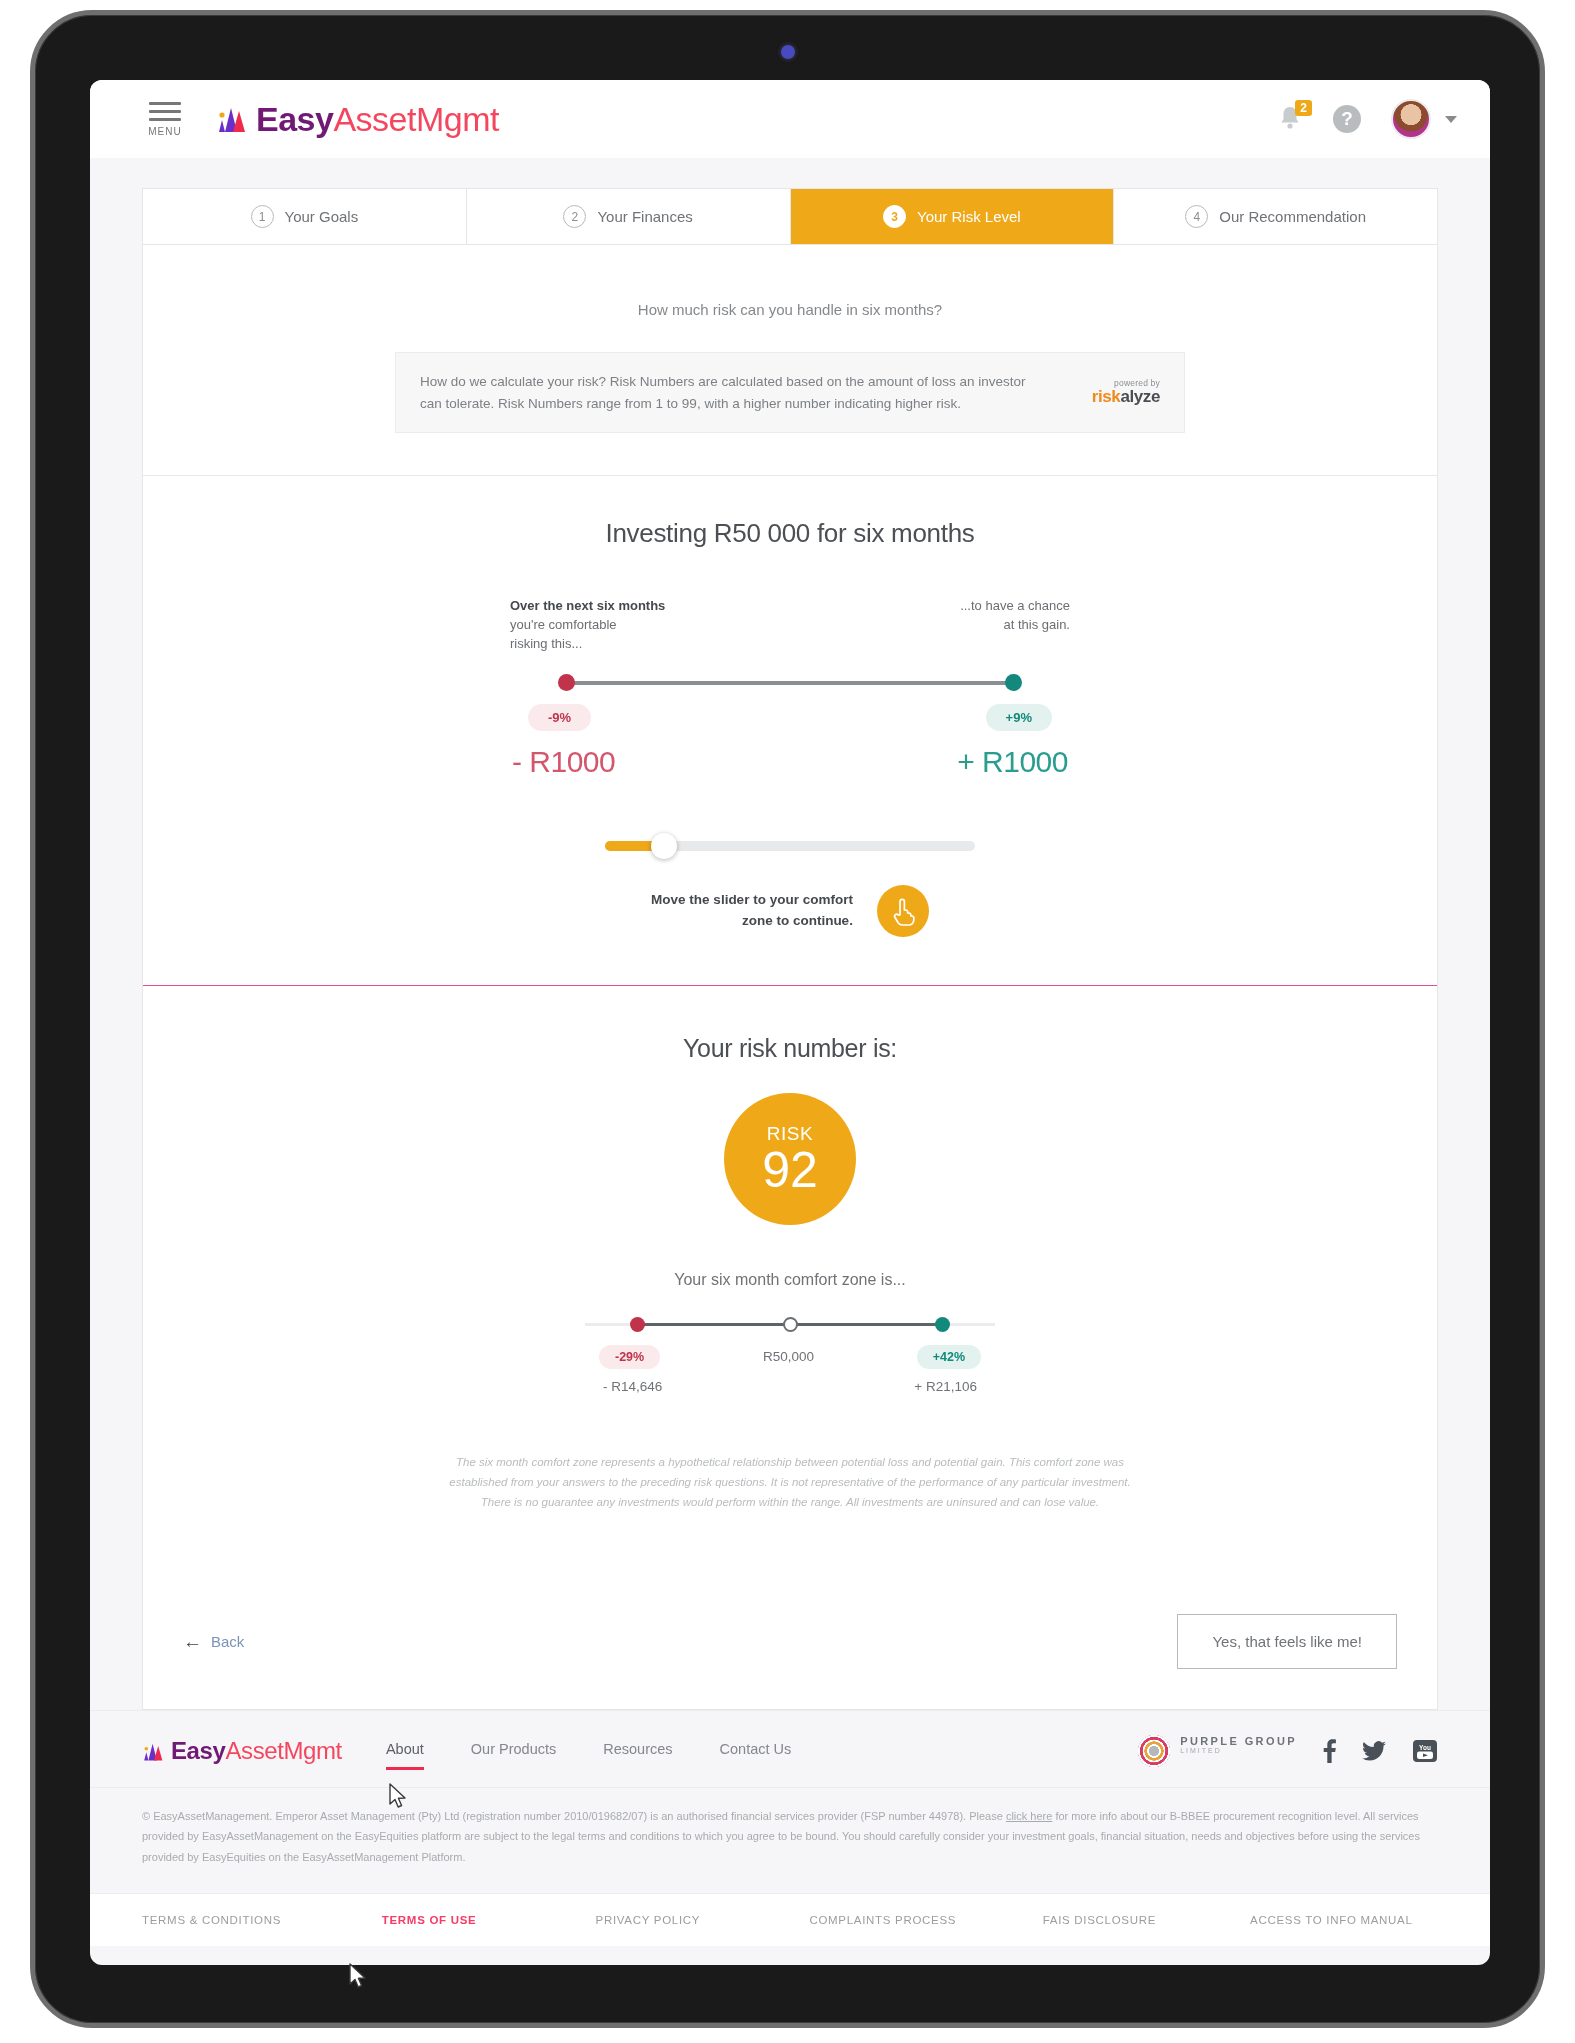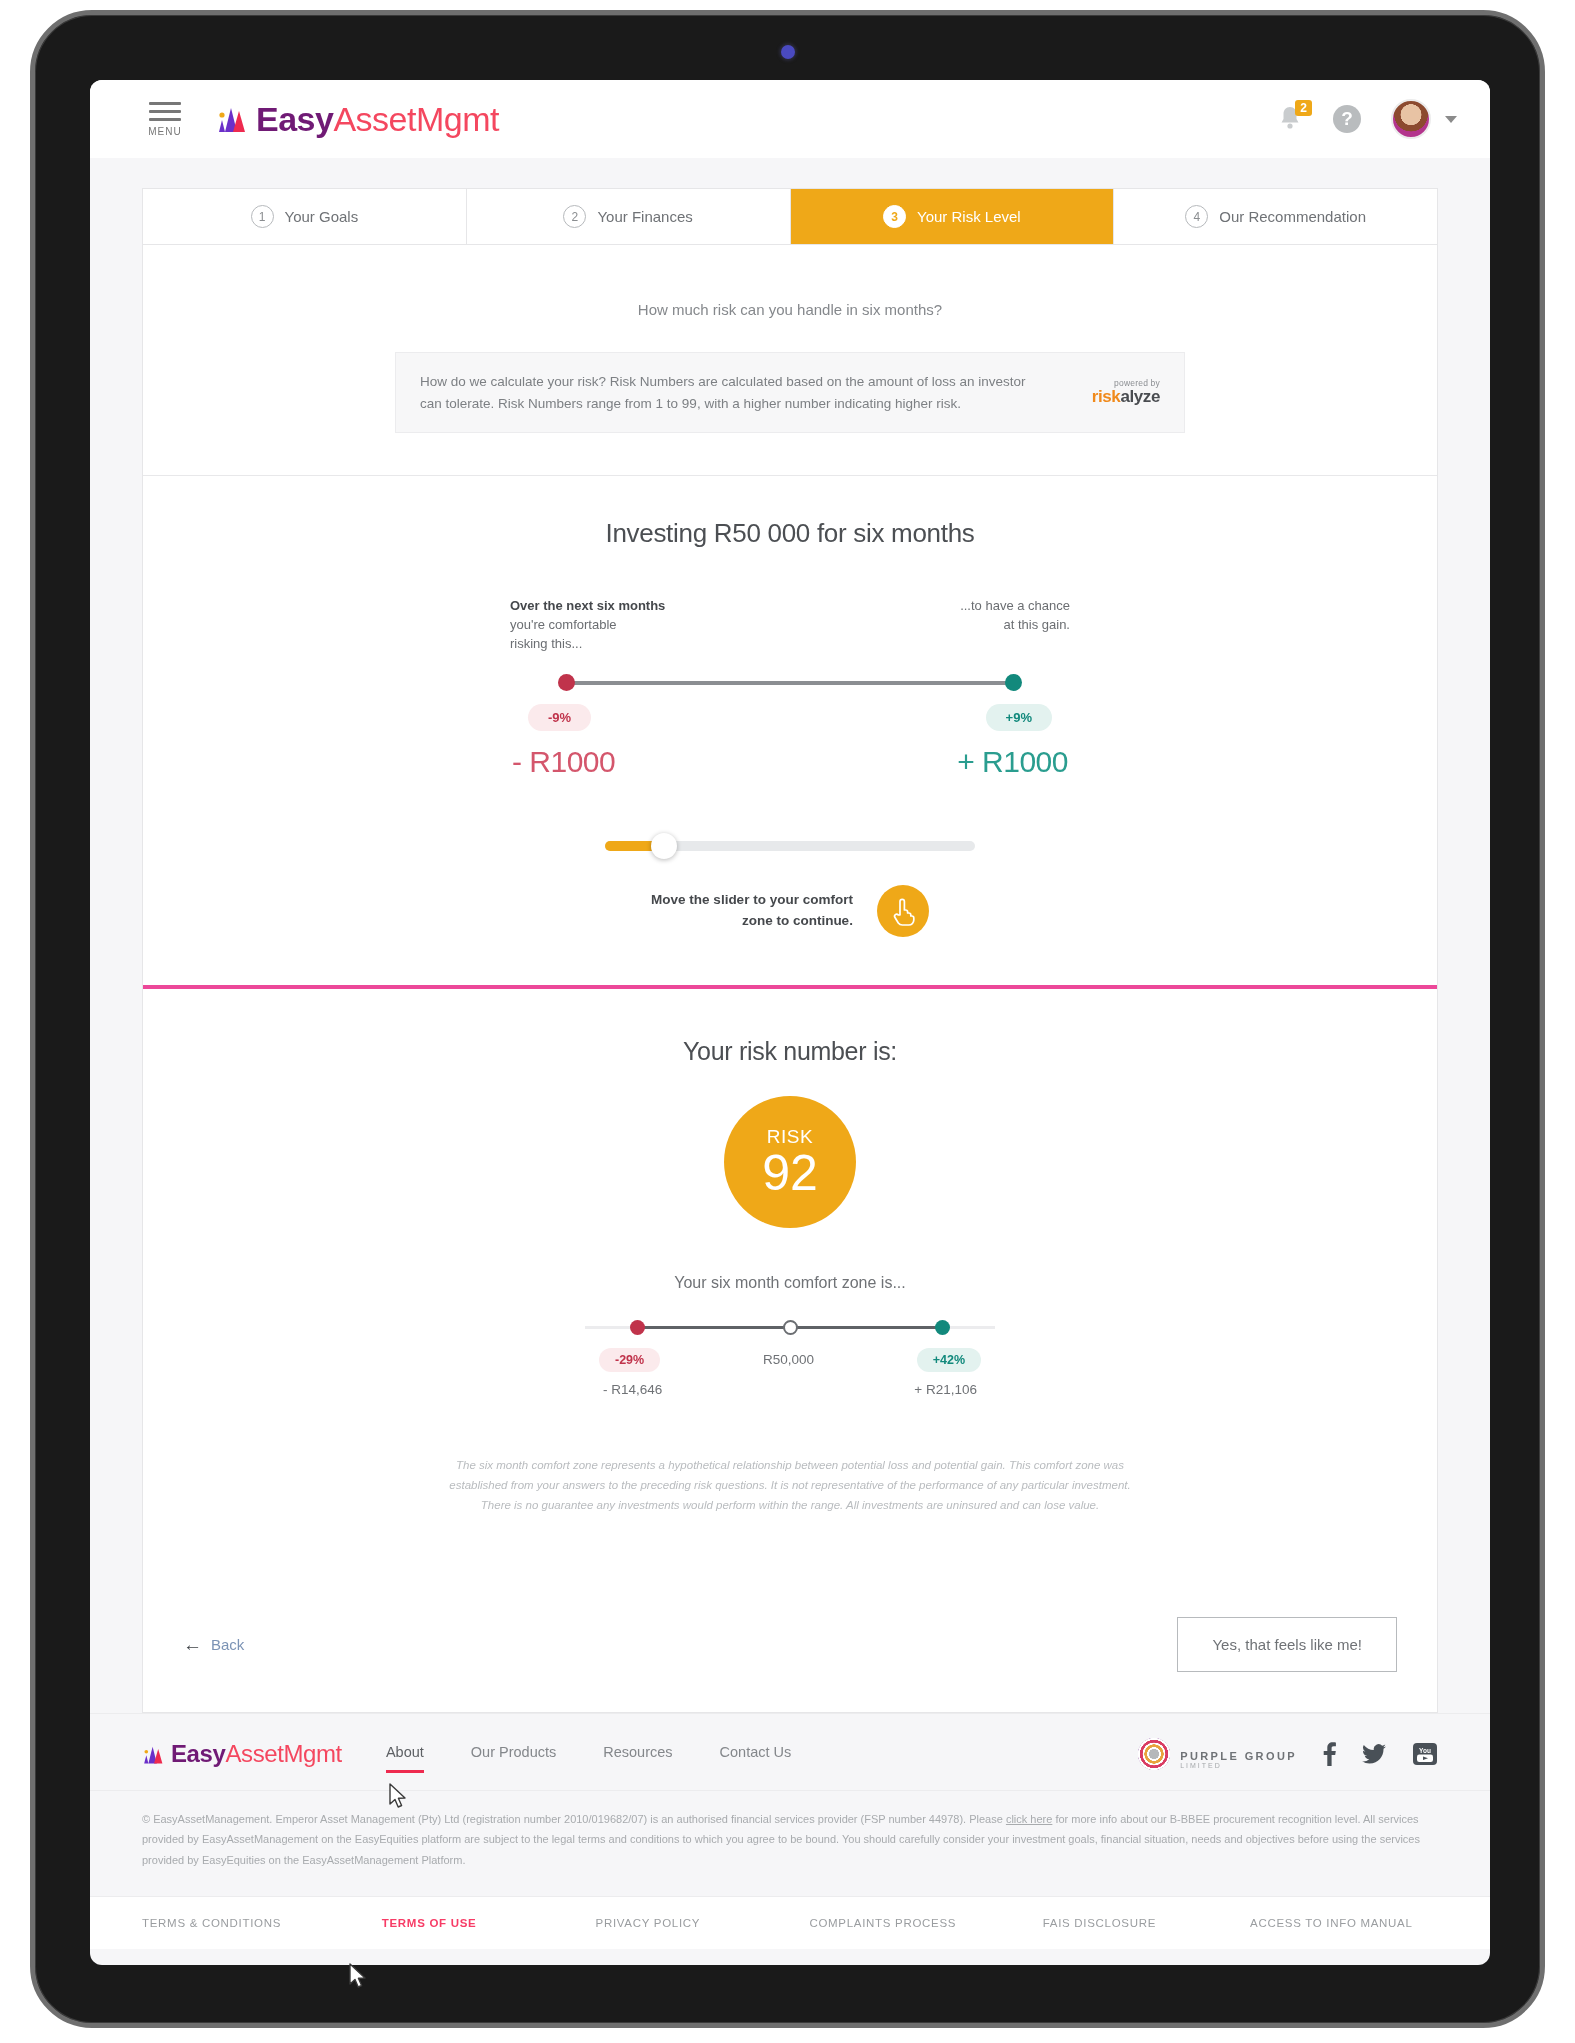--- a/index.html
+++ b/index.html
@@ -111,21 +111,21 @@
     display: flex; align-items: center; padding: 18px 24px; gap: 26px; text-align: left;
   }
   #info-text { font-size: 13.5px; line-height: 1.6; color: #7d8084; flex: 1; }
   #riskalyze-logo { width: 92px; text-align: right; line-height: 1.05; }
   #ra-powered { font-size: 8.5px; color: #8b8e92; letter-spacing: 0.2px; }
   #ra-name { font-size: 17px; font-weight: 700; letter-spacing: -0.4px; }
   .ra-orange { color: #f08a1c; }
   .ra-dark { color: #4a4d51; }
 
   
-  #invest-section { padding: 42px 30px 48px; border-bottom: 4px solid #ec4899; }
+  #invest-section { padding: 42px 30px 48px; border-bottom: 1px solid #ec4899; }
   #invest-title { font-size: 26px; font-weight: 400; color: #4c4f53; text-align: center; letter-spacing: -0.3px; }
   #range-block { width: 560px; margin: 48px auto 0; position: relative; }
   #range-labels { display: flex; justify-content: space-between; font-size: 13px; color: #6b6e72; line-height: 1.45; }
   #range-left { text-align: left; }
   #range-right { text-align: right; }
   .rl-strong { font-weight: 700; color: #45484c; }
   #range-bar-wrap { position: relative; height: 22px; margin-top: 18px; }
   #range-track { position: absolute; left: 56px; right: 56px; top: 9px; height: 4px; background: #8b8e92; }
   .range-dot { position: absolute; top: 2px; width: 17px; height: 17px; border-radius: 50%; }
   #range-dot-left { left: 48px; background: #c0334b; }
@@ -199,21 +199,21 @@
   #footer-brand { display: flex; align-items: center; }
   #footer-mark { width: 24px; height: 21px; margin-right: 5px; }
   #footer-brand-text { font-size: 24px; letter-spacing: -0.4px; line-height: 1; }
   #footer-links { display: flex; gap: 47px; margin-left: 44px; }
   .footer-link { font-size: 14.5px; color: #84878b; cursor: pointer; position: relative; padding-bottom: 5px; }
   .footer-link.hovered { color: #5d6064; }
   .footer-link.hovered::after {
     content: ""; position: absolute; left: 0; right: 0; bottom: -8px; height: 3px; background: #ee2a4f;
   }
   #footer-right { margin-left: auto; display: flex; align-items: center; gap: 26px; }
-  #pg-logo { display: flex; align-items: flex-end; gap: 10px; }
+  #pg-logo { display: flex; align-items: flex-start; gap: 10px; }
   #pg-rings { width: 32px; height: 32px; border-radius: 50%;
     background: radial-gradient(circle, #b5b8bb 0 22%, #ffffff 23% 30%, #e8a33d 31% 42%, #ffffff 43% 50%, #d93b63 51% 62%, #ffffff 63% 70%, #8a3fa0 71% 100%); }
   #pg-text { line-height: 1.1; }
   #pg-name { font-size: 11px; font-weight: 700; letter-spacing: 2.4px; color: #6f7276; }
   #pg-sub { font-size: 7px; letter-spacing: 2px; color: #a5a8ab; }
   .social-icon { color: #495057; cursor: pointer; display: flex; align-items: center; }
 
   #legal-text {
     background: #f6f6f8; padding: 18px 52px 26px;
     font-size: 11px; line-height: 1.85; color: #a8abae; border-top: 1px solid #ececee;

